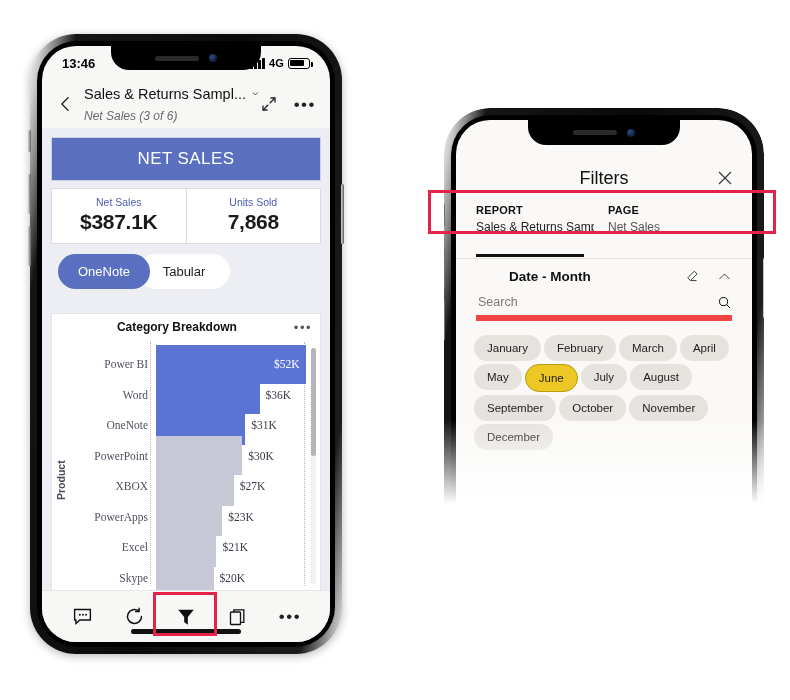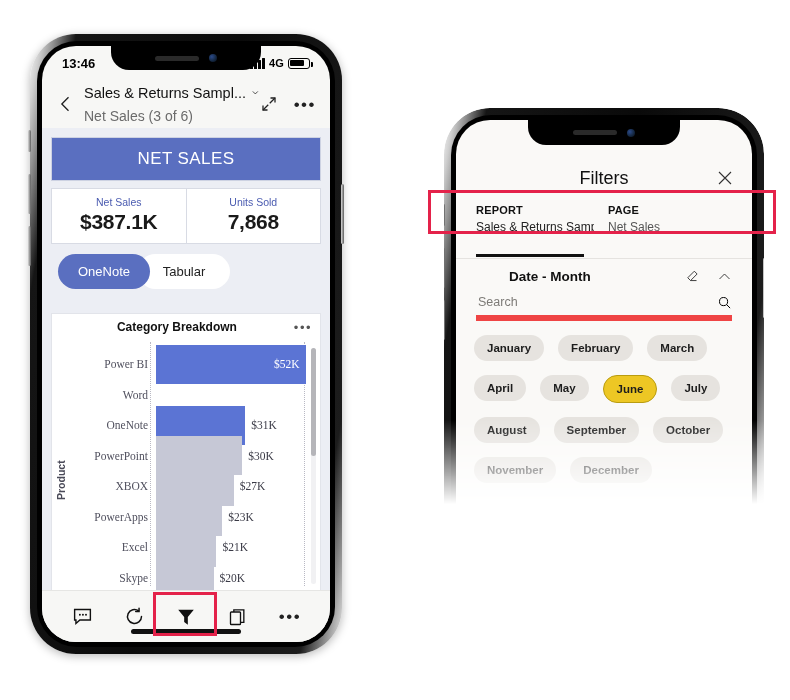--- a/index.html
+++ b/index.html
@@ -88,21 +88,21 @@
   .appbar{
     position:absolute;left:0;right:0;top:34px;height:48px;
     background:#f7f7f5;display:flex;align-items:center;padding:0 14px;box-sizing:border-box;
   }
   .back-chev{width:20px;height:20px;flex:0 0 auto;color:#222;}
   .appbar-titles{flex:1;margin-left:8px;min-width:0;}
   .appbar-title{
     font-size:14.5px;color:#111;white-space:nowrap;overflow:hidden;
     display:flex;align-items:center;gap:5px;
   }
-  .appbar-sub{font-size:14px;color:#6b6b6b;margin-top:7px;}
+  .appbar-sub{font-size:12px;color:#6b6b6b;margin-top:7px;font-style:italic;}
   .appbar-acts{display:flex;align-items:center;gap:16px;color:#222;}
   .dots3{font-size:17px;letter-spacing:1.5px;line-height:1;color:#222;}
 
   .report-canvas{position:absolute;left:0;right:0;top:82px;bottom:52px;background:#eceef4;overflow:hidden;}
 
   .net-sales-banner{
     margin:9px 9px 0 9px;height:42px;background:#5a6fc0;
     display:flex;align-items:center;justify-content:center;
     color:#fff;font-size:17px;letter-spacing:.4px;
     border:1px solid #cdd2e2;
@@ -188,21 +188,21 @@
   .fs-icons{display:flex;align-items:center;gap:18px;color:#333;}
 
   .searchrow{margin:6px 20px 0 20px;display:flex;align-items:center;
              border-bottom:6px solid #ef4444;padding-bottom:5px;}
   .searchrow input{
     flex:1;border:none;outline:none;background:transparent;
     font-size:12.5px;color:#222;font-family:"Liberation Sans",sans-serif;
   }
   .searchrow input::placeholder{color:#7d7b77;}
 
-  .chips{margin:14px 18px 0 18px;display:flex;flex-wrap:wrap;gap:14px;font-weight:bold;}
+  .chips{margin:14px 18px 0 18px;display:flex;flex-wrap:wrap;gap:3px;}
   .chip{
     height:26px;padding:0 13px;border-radius:14px;background:#e6e3df;
     display:flex;align-items:center;font-size:11.5px;color:#1d1d1d;
   }
   .chip.sel{background:#edc724;border:1.5px solid #b99c10;}
 </style>
 </head>
 <body>
 
 <div class="phone" id="phone-left">
@@ -294,20 +294,24 @@
           <div class="bars-area" id="bars-area">
               <div class="brow">
                 <div class="blabel">Power BI</div>
                 <div class="btrack">
                   <div class="bar hl" style="width: 91.2281%;"></div>
                   <div class="bval inside" style="right: calc(8.77193% + 6px);">$52K</div>
                 </div>
               </div>
               <div class="brow">
                 <div class="blabel">Word</div>
+                <div class="btrack">
+                  <div class="bar hl" style="width: 63.1579%;"></div>
+                  <div class="bval" style="left: calc(63.1579% + 6px);">$36K</div>
+                </div>
               </div>
               <div class="brow">
                 <div class="blabel">OneNote</div>
                 <div class="btrack">
                   <div class="bar hl" style="width: 54.386%;"></div>
                   <div class="bval" style="left: calc(54.386% + 6px);">$31K</div>
                 </div>
               </div>
               <div class="brow">
                 <div class="blabel">PowerPoint</div>

